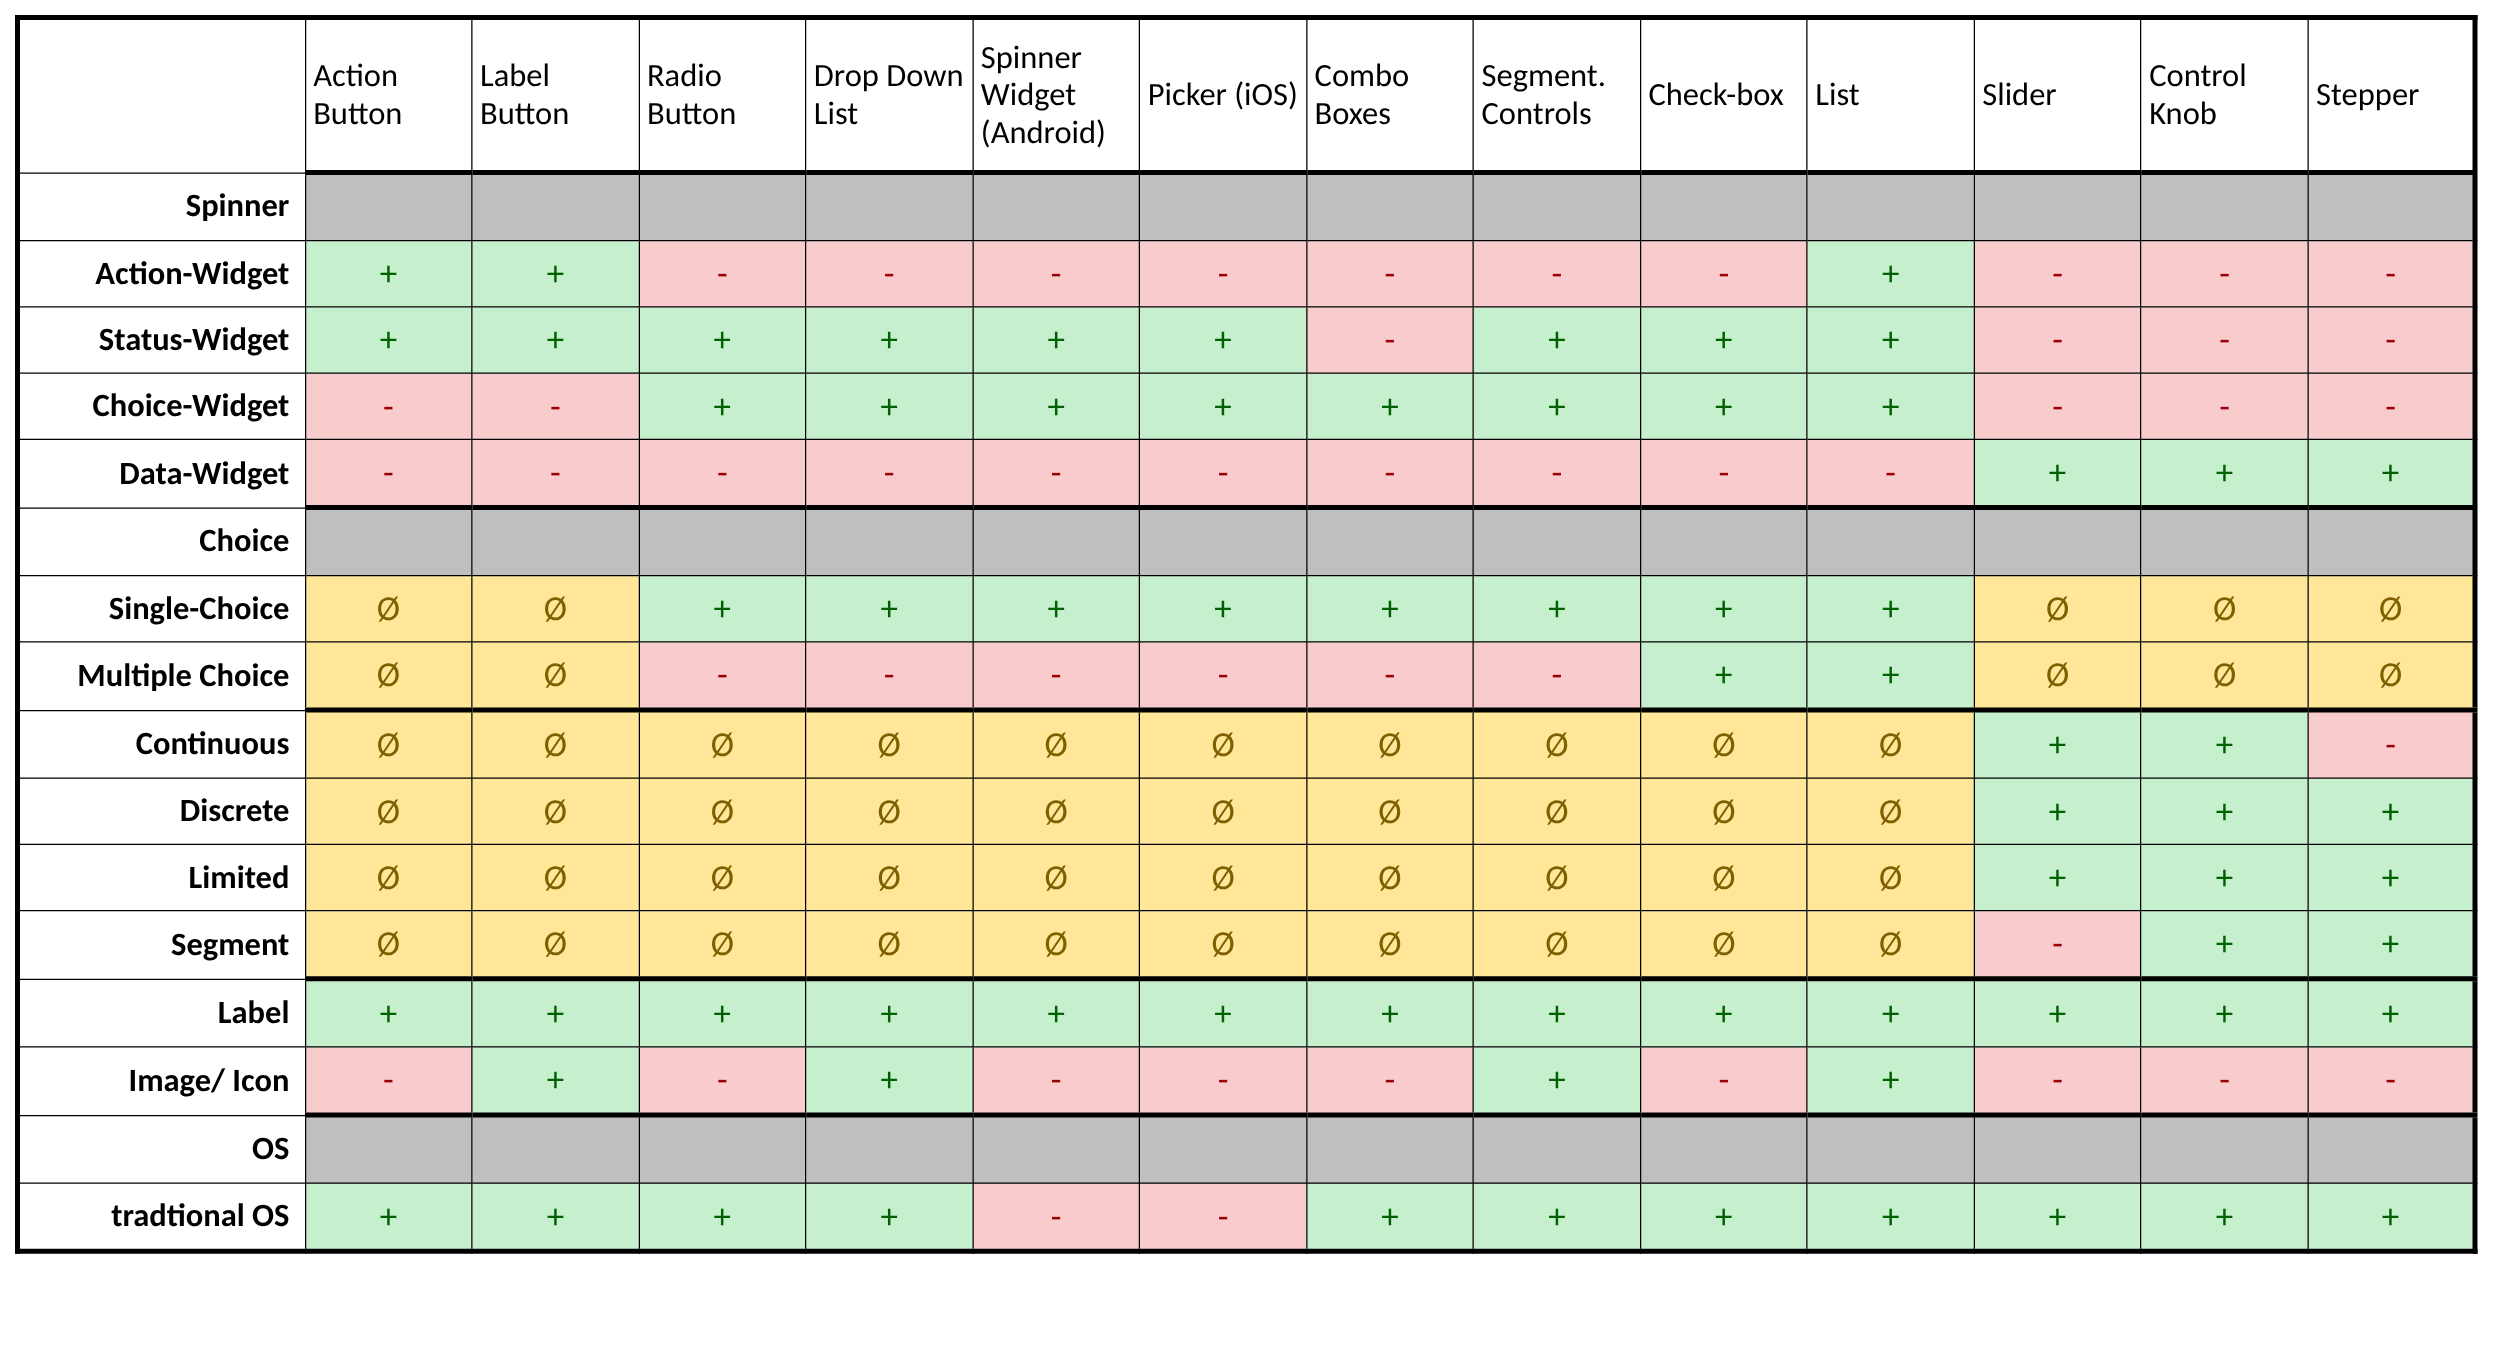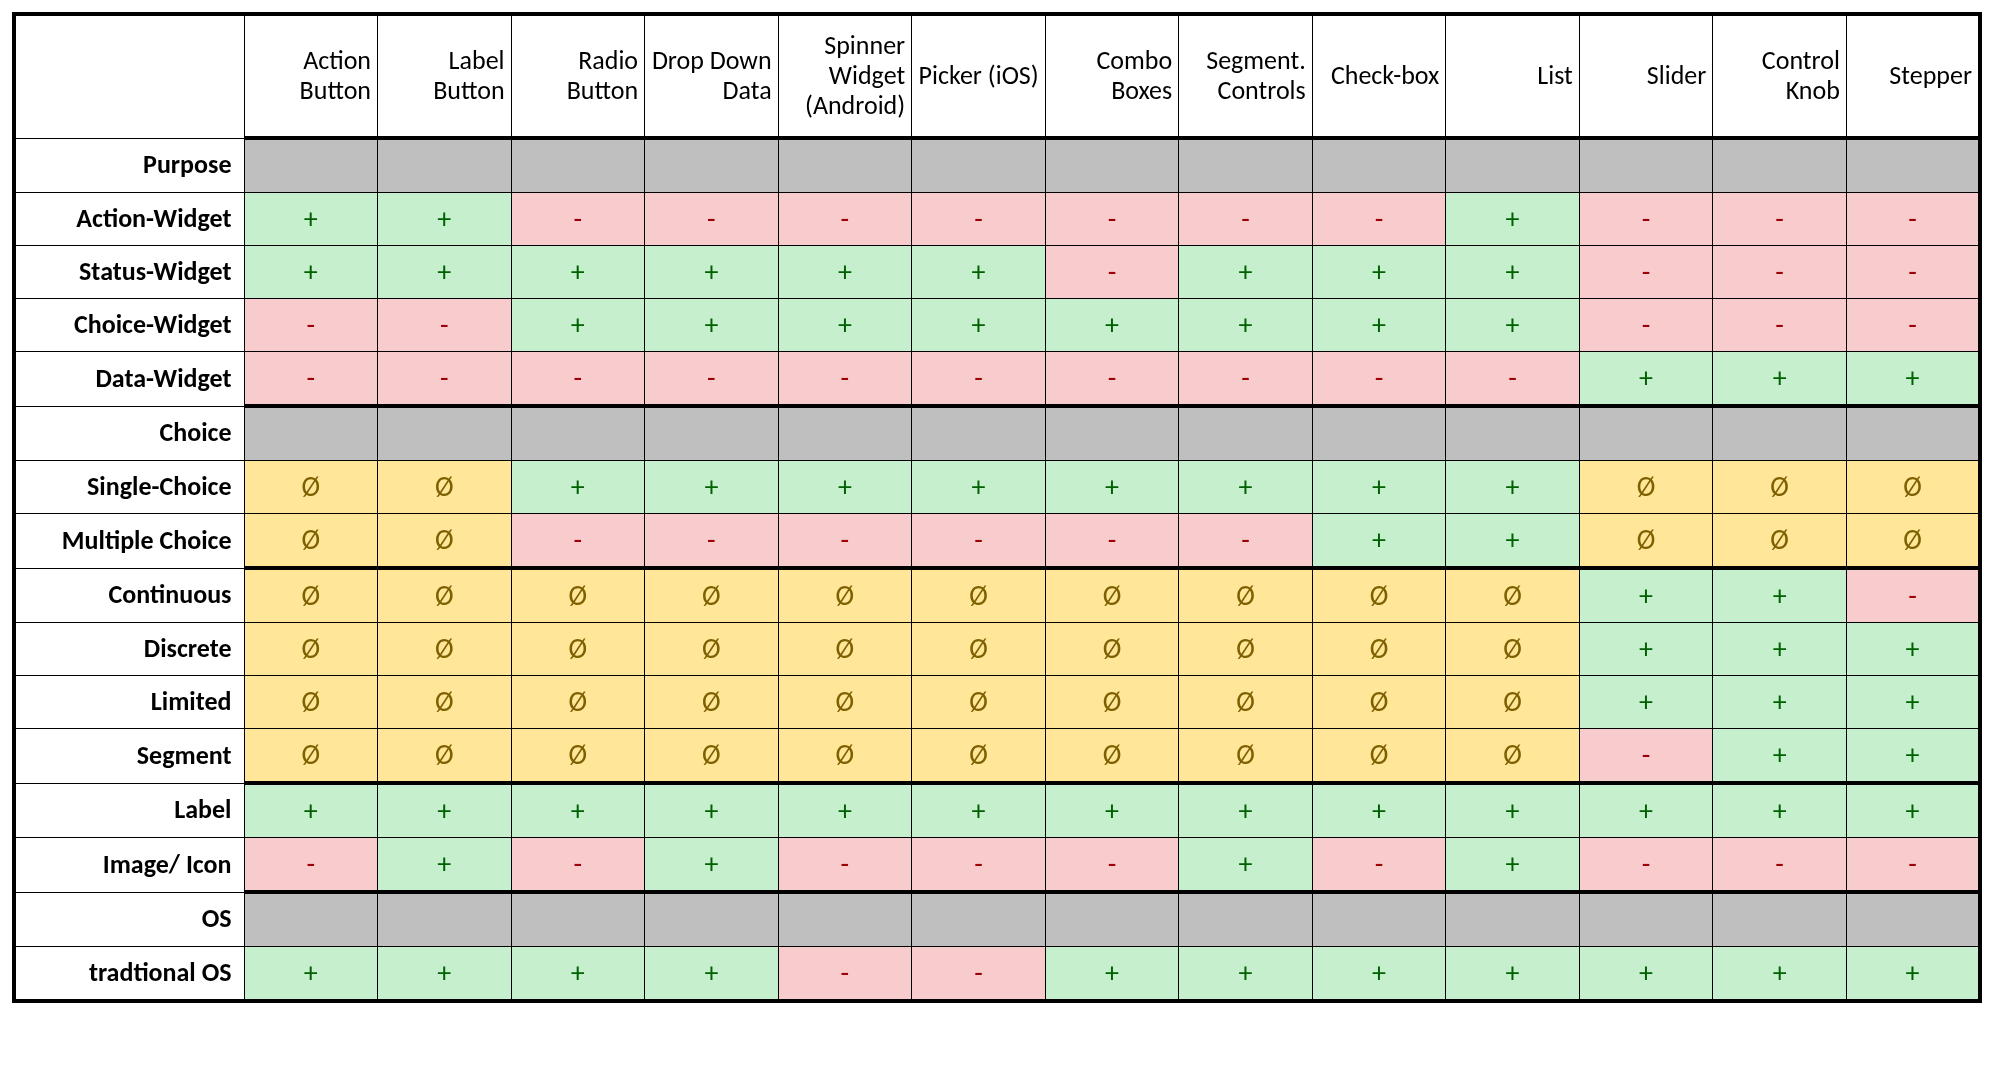--- a/index.html
+++ b/index.html
@@ -28,21 +28,21 @@
     line-height: 1.15;
     height: 44px;
   }
   th[scope="row"], td.rowhead {
     text-align: right;
     font-weight: bold;
     background: #fff;
     padding-right: 12px;
   }
   thead th {
-    text-align: right;
+    text-align: left;
     font-weight: normal;
     background: #fff;
     height: 112px;
     vertical-align: middle;
   }
   thead th.corner {
     background: #fff;
   }
   
   thead th, td.rowhead {
@@ -105,36 +105,36 @@
         <col>
         <col>
         <col>
     </colgroup>
     <thead>
       <tr>
         <th class="corner"></th>
         <th><span>Action Button</span></th>
         <th><span>Label Button</span></th>
         <th><span>Radio Button</span></th>
-        <th><span>Drop Down Data</span></th>
+        <th><span>Drop Down List</span></th>
         <th><span>Spinner Widget (Android)</span></th>
         <th><span>Picker (iOS)</span></th>
         <th><span>Combo Boxes</span></th>
         <th><span>Segment. Controls</span></th>
         <th><span>Check-box</span></th>
         <th><span>List</span></th>
         <th><span>Slider</span></th>
         <th><span>Control Knob</span></th>
         <th><span>Stepper</span></th>
       </tr>
     </thead>
     <tbody id="matrix-body">
 
     <tr class="section">
-          <td class="rowhead">Purpose</td>
+          <td class="rowhead">Spinner</td>
           <td class="cell"></td>
           <td class="cell"></td>
           <td class="cell"></td>
           <td class="cell"></td>
           <td class="cell"></td>
           <td class="cell"></td>
           <td class="cell"></td>
           <td class="cell"></td>
           <td class="cell"></td>
           <td class="cell"></td>

